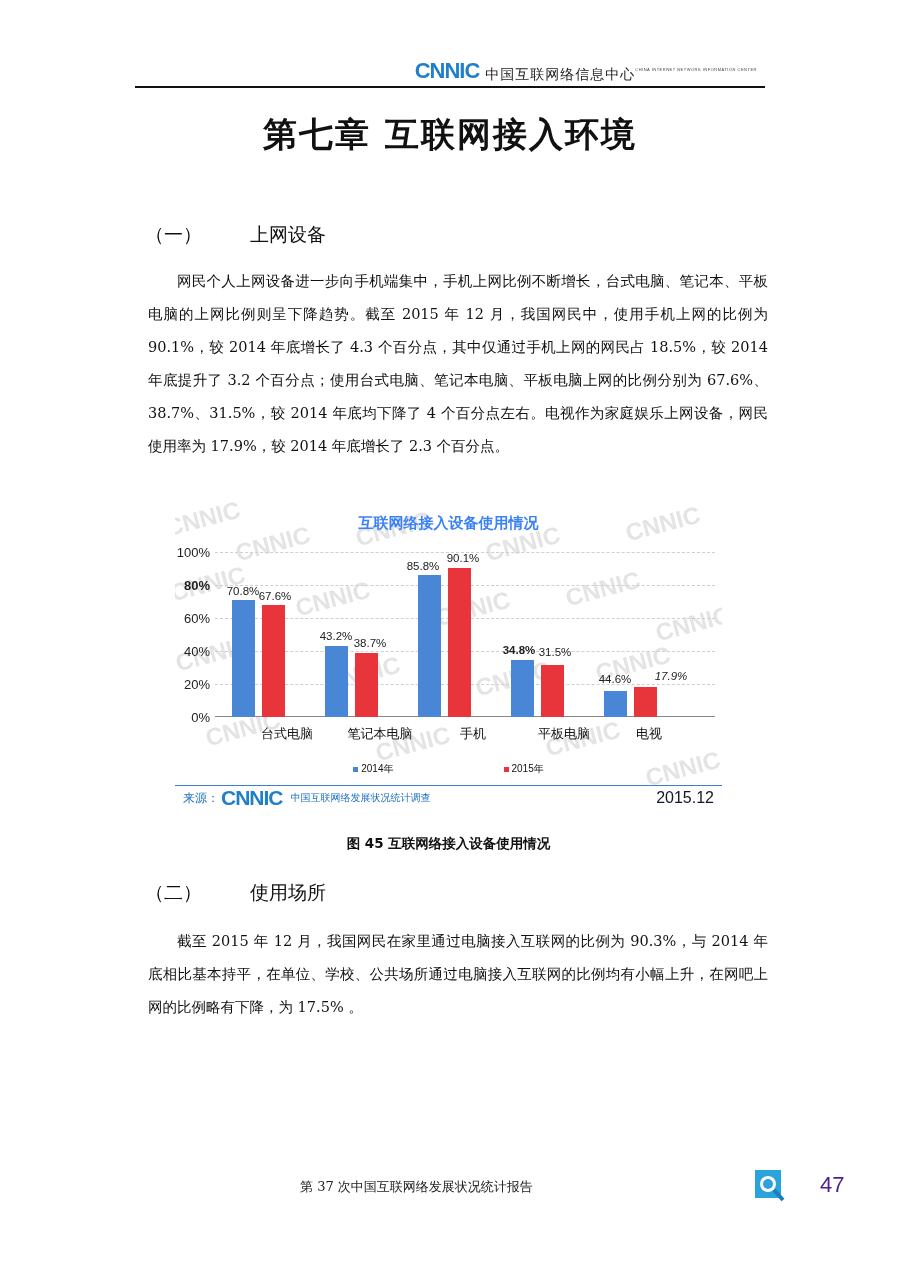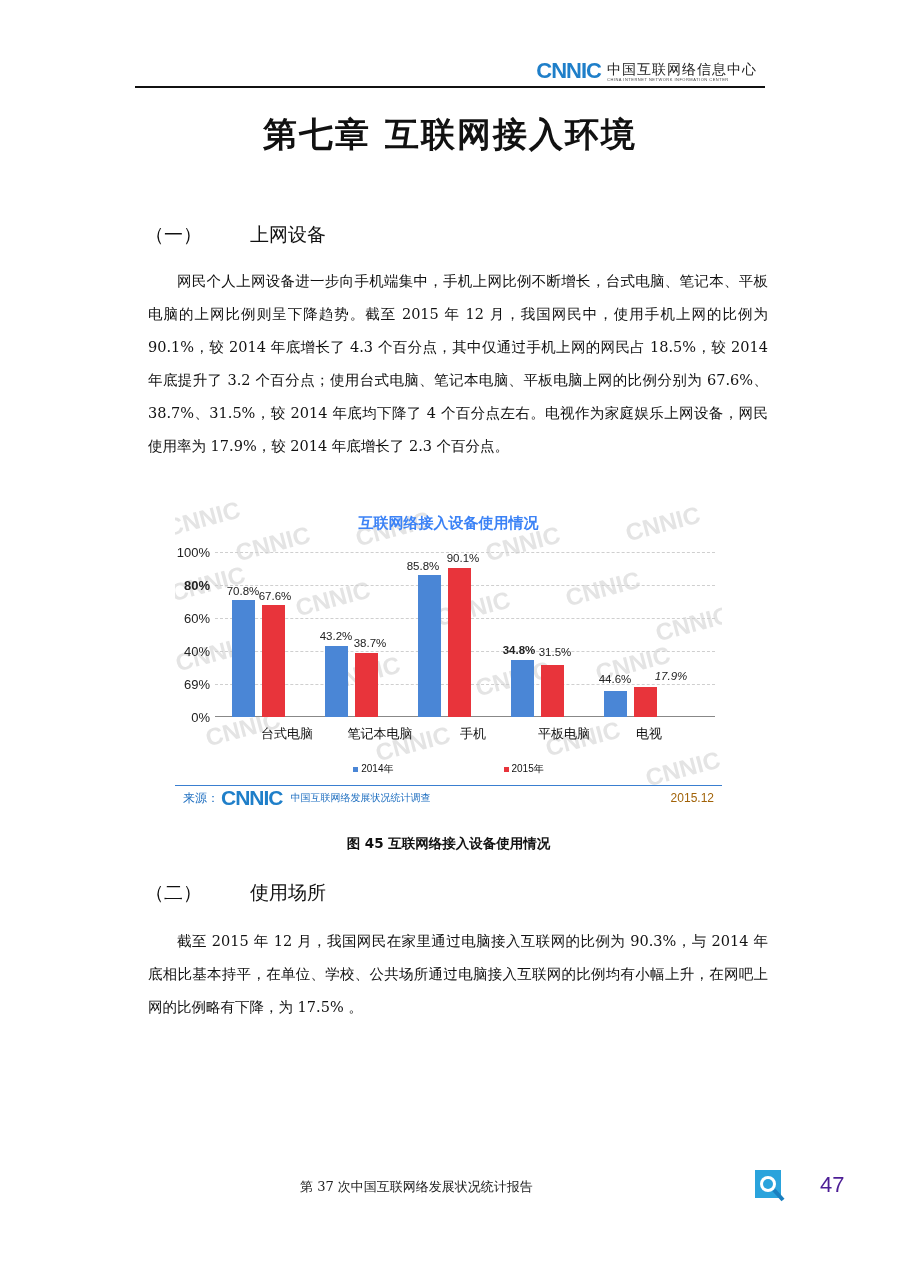--- a/index.html
+++ b/index.html
@@ -1,21 +1,21 @@
 <!DOCTYPE html>
 <html><head>
 <meta charset="utf-8">
 <style>
   html,body{margin:0;padding:0;background:#fff;}
   body{width:900px;height:1273px;position:relative;overflow:hidden;font-family:"DejaVu Serif",serif;color:#111;}
   .header{position:absolute;left:135px;top:58px;width:630px;height:30px;}
   .header-line{position:absolute;left:0;right:0;bottom:0;height:2px;background:#111;}
   .logo{position:absolute;right:8px;top:2px;display:flex;align-items:flex-end;gap:6px;}
   .logo-word{font-family:"Liberation Sans",sans-serif;font-weight:bold;font-size:22px;color:#1f7fc9;letter-spacing:-1px;line-height:22px;}
-  .logo-text{display:flex;flex-direction:column;}
+  .logo-text{display:flex;flex-direction:row;}
   .logo-cn{font-size:14px;line-height:15px;color:#222;letter-spacing:1px;}
   .logo-en{font-size:4px;line-height:5px;color:#444;font-family:"Liberation Sans",sans-serif;letter-spacing:0.5px;}
   .chapter-title{position:absolute;left:0;right:0;top:112px;text-align:center;font-size:34px;font-weight:bold;letter-spacing:2px;}
   .section{position:absolute;left:145px;font-size:19px;display:flex;gap:48px;}
   .para{position:absolute;left:148px;width:620px;font-size:14.5px;line-height:33px;text-indent:2em;text-align:justify;}
   .chart{position:absolute;left:175px;top:500px;width:547px;height:310px;background:#fff;overflow:hidden;}
   .wm{position:absolute;font-family:"Liberation Sans",sans-serif;font-weight:bold;font-size:24px;color:#e4e4e4;transform:rotate(-15deg);white-space:nowrap;}
   .chart-title{position:absolute;left:0;right:0;top:14px;text-align:center;font-family:"DejaVu Sans",sans-serif;font-weight:bold;font-size:15px;color:#3b82f6;}
   .plot{position:absolute;left:40px;top:52px;width:500px;height:165px;}
   .gridline{position:absolute;left:0;right:0;border-top:1px dashed #cfcfcf;}
@@ -26,21 +26,21 @@
   .bar.b15{background:#e8343b;}
   .vlabel{position:absolute;font-family:"Liberation Sans",sans-serif;font-size:11.5px;color:#222;white-space:nowrap;transform:translateX(-50%);}
   .xlabel{position:absolute;top:225px;font-family:"DejaVu Sans",sans-serif;font-size:13px;color:#111;transform:translateX(-50%);white-space:nowrap;}
   .legend{position:absolute;top:262px;left:0;right:0;display:flex;justify-content:center;gap:110px;font-family:"Liberation Sans",sans-serif;font-size:10px;}
   .legend-item{display:flex;align-items:center;gap:3px;}
   .swatch{width:5px;height:5px;display:inline-block;}
   .source-bar{position:absolute;left:0;right:0;top:285px;height:25px;border-top:1px solid #3a7fd0;display:flex;align-items:center;padding:0 8px;box-sizing:border-box;}
   .src-label{font-family:"DejaVu Sans",sans-serif;font-size:12px;color:#1f6fc0;}
   .src-logo{font-family:"Liberation Sans",sans-serif;font-weight:bold;font-size:21px;color:#1f7fc9;margin:0 8px 0 2px;letter-spacing:-1px;}
   .src-text{font-family:"DejaVu Sans",sans-serif;font-size:10px;color:#1f6fc0;}
-  .src-date{margin-left:auto;font-family:"Liberation Sans",sans-serif;font-size:12px;color:#a16207;}
+  .src-date{margin-left:auto;font-family:"Liberation Sans",sans-serif;font-size:16px;color:#0f172a;}
   .caption{position:absolute;left:0;right:3px;top:835px;text-align:center;font-family:"DejaVu Sans",sans-serif;font-weight:bold;font-size:13.5px;}
   .footer{position:absolute;left:300px;top:1178px;font-size:13px;color:#222;}
   .footer-icon{position:absolute;left:755px;top:1170px;width:30px;height:32px;}
   .page-num{position:absolute;left:820px;top:1172px;font-family:"Liberation Sans",sans-serif;font-size:22px;color:#4c1d95;}
 </style>
 </head>
 <body>
 
 <div class="header">
   <div class="logo">
@@ -85,21 +85,21 @@
 
   <div class="plot">
     <div class="gridline" style="top:0%;"></div>
     <div class="gridline" style="top:20%;"></div>
     <div class="gridline" style="top:40%;"></div>
     <div class="gridline" style="top:60%;"></div>
     <div class="gridline" style="top:80%;"></div>
     <div class="axis"></div>
 
     <div class="ytick" style="top:100%;">0%</div>
-    <div class="ytick" style="top:80%;">69%</div>
+    <div class="ytick" style="top:80%;">20%</div>
     <div class="ytick" style="top:60%;">40%</div>
     <div class="ytick" style="top:40%;">60%</div>
     <div class="ytick" style="top:20%;font-weight:bold;">80%</div>
     <div class="ytick" style="top:0%;">100%</div>
 
     <div class="bar b14" style="left:17px;height:70.8%;"></div>
     <div class="bar b15" style="left:47px;height:67.6%;"></div>
     <div class="vlabel" style="left:28px;bottom:73%;">70.8%</div>
     <div class="vlabel" style="left:60px;bottom:70%;">67.6%</div>
 

